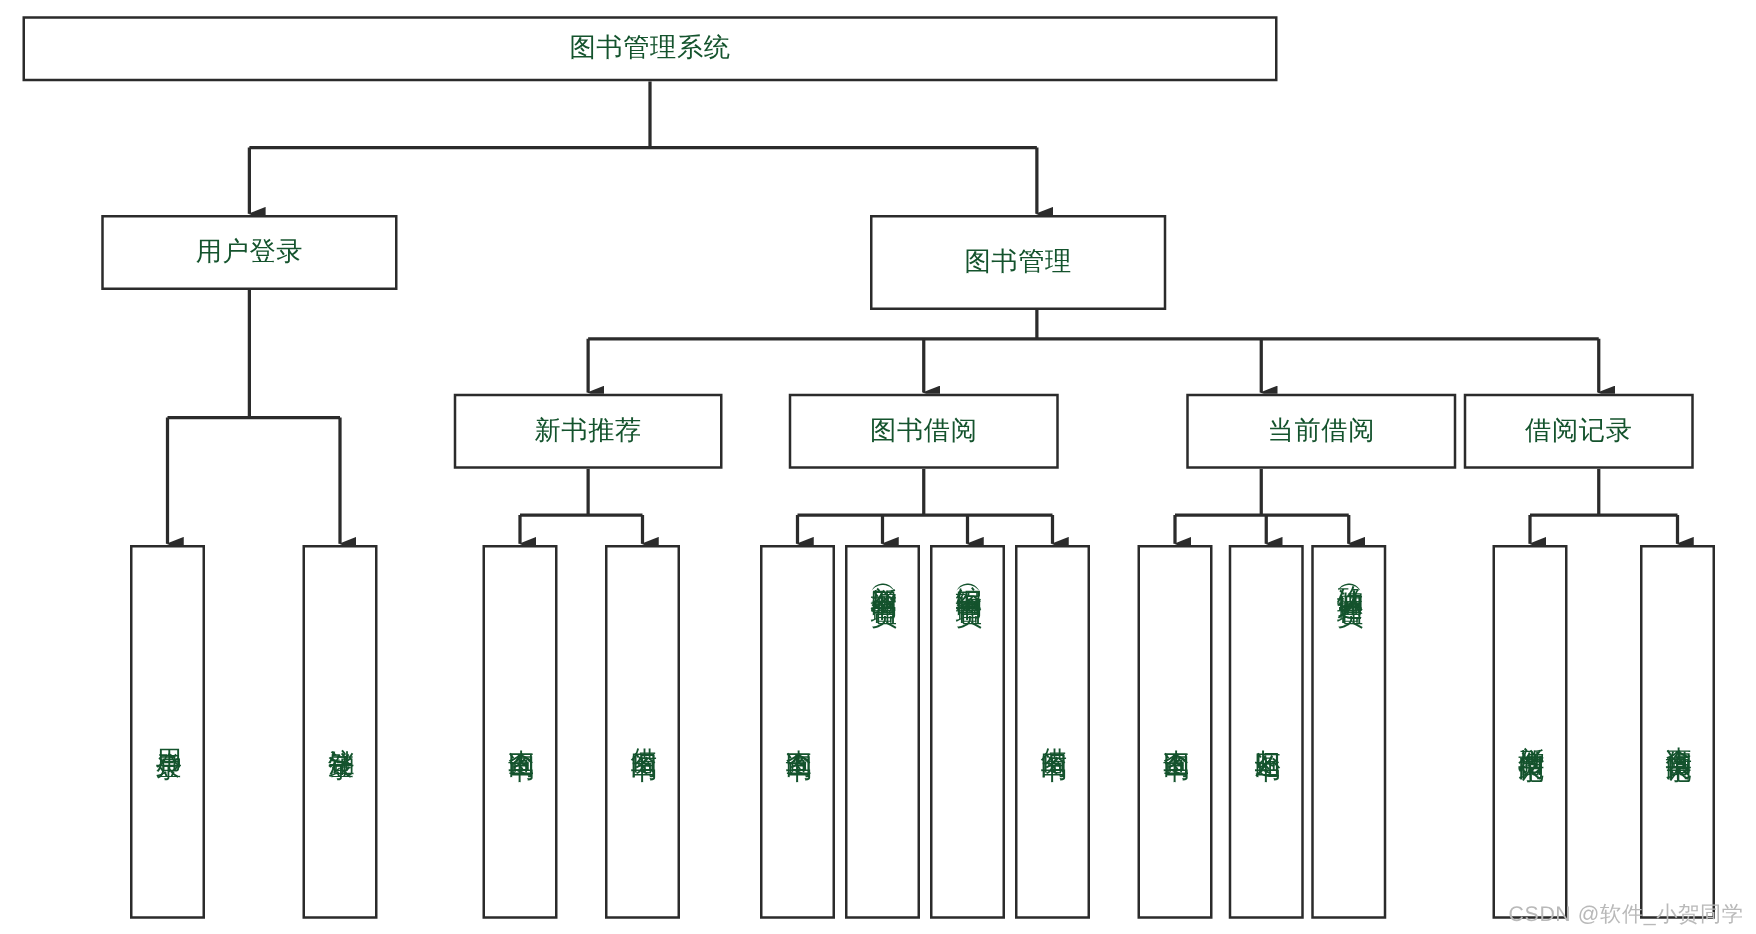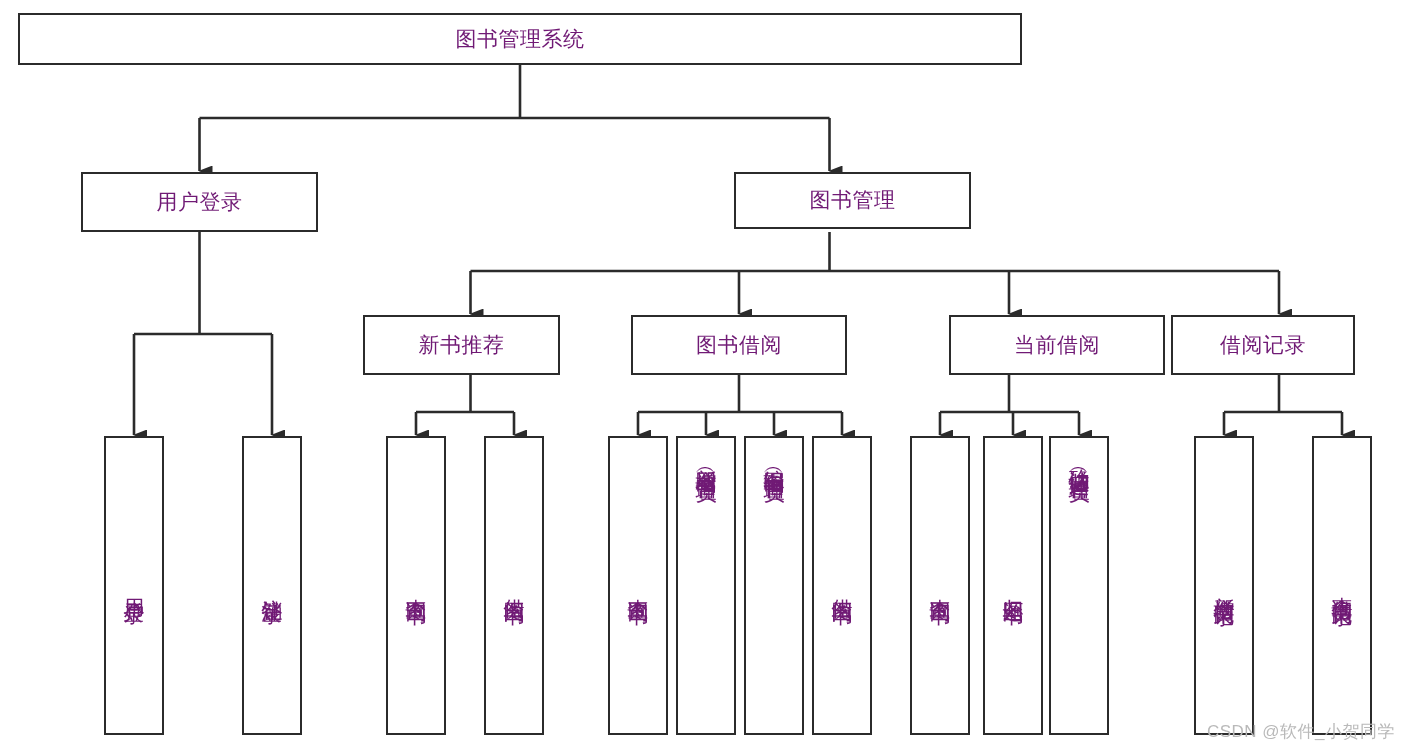--- a/index.html
+++ b/index.html
@@ -7,21 +7,21 @@
     width:1405px;height:747px;position:relative;overflow:hidden;
     font-family:"Liberation Sans","DejaVu Sans",sans-serif;
   }
   #diagram{position:absolute;left:0;top:0;width:1405px;height:747px;}
   .node-box{
     position:absolute;box-sizing:border-box;
     border:2px solid #2b2b2b;background:#ffffff;
     display:flex;align-items:center;justify-content:center;
   }
   .node-label{
-    color:#701a75;font-size:21px;line-height:1.16;
+    color:#14532d;font-size:21px;line-height:1.16;
     letter-spacing:.5px;white-space:nowrap;text-align:center;
   }
   .leaf-box .node-label{
     writing-mode:vertical-rl;text-orientation:upright;
     font-size:21px;letter-spacing:2px;line-height:1.05;
     white-space:normal;
   }
   .leaf-box{align-items:flex-start;padding-top:14px;}
   .leaf-box.short{align-items:center;padding-top:0;}
   .watermark{
@@ -77,24 +77,24 @@
     </g>
 </svg>
 
 <div id="boxes">
     <div class="node-box root-box" style="left: 18px; top: 13px; width: 1004px; height: 52px;">
       <span class="node-label">图书管理系统</span>
     </div>
     <div class="node-box branch-box" style="left: 81px; top: 172px; width: 237px; height: 60px;">
       <span class="node-label">用户登录</span>
     </div>
-    <div class="node-box branch-box" style="left: 734px; top: 172px; width: 237px; height: 57px;">
+    <div class="node-box branch-box" style="left: 696px; top: 172px; width: 237px; height: 76px;">
       <span class="node-label">图书管理</span>
     </div>
-    <div class="node-box branch-box" style="left: 363px; top: 315px; width: 197px; height: 60px;">
+    <div class="node-box branch-box" style="left: 363px; top: 315px; width: 215px; height: 60px;">
       <span class="node-label">新书推荐</span>
     </div>
     <div class="node-box branch-box" style="left: 631px; top: 315px; width: 216px; height: 60px;">
       <span class="node-label">图书借阅</span>
     </div>
     <div class="node-box branch-box" style="left: 901px; top: 315px; width: 216px; height: 60px; margin-left: 48px;">
       <span class="node-label">当前借阅</span>
     </div>
     <div class="node-box branch-box" style="left: 1171px; top: 315px; width: 184px; height: 60px;">
       <span class="node-label">借阅记录</span>

